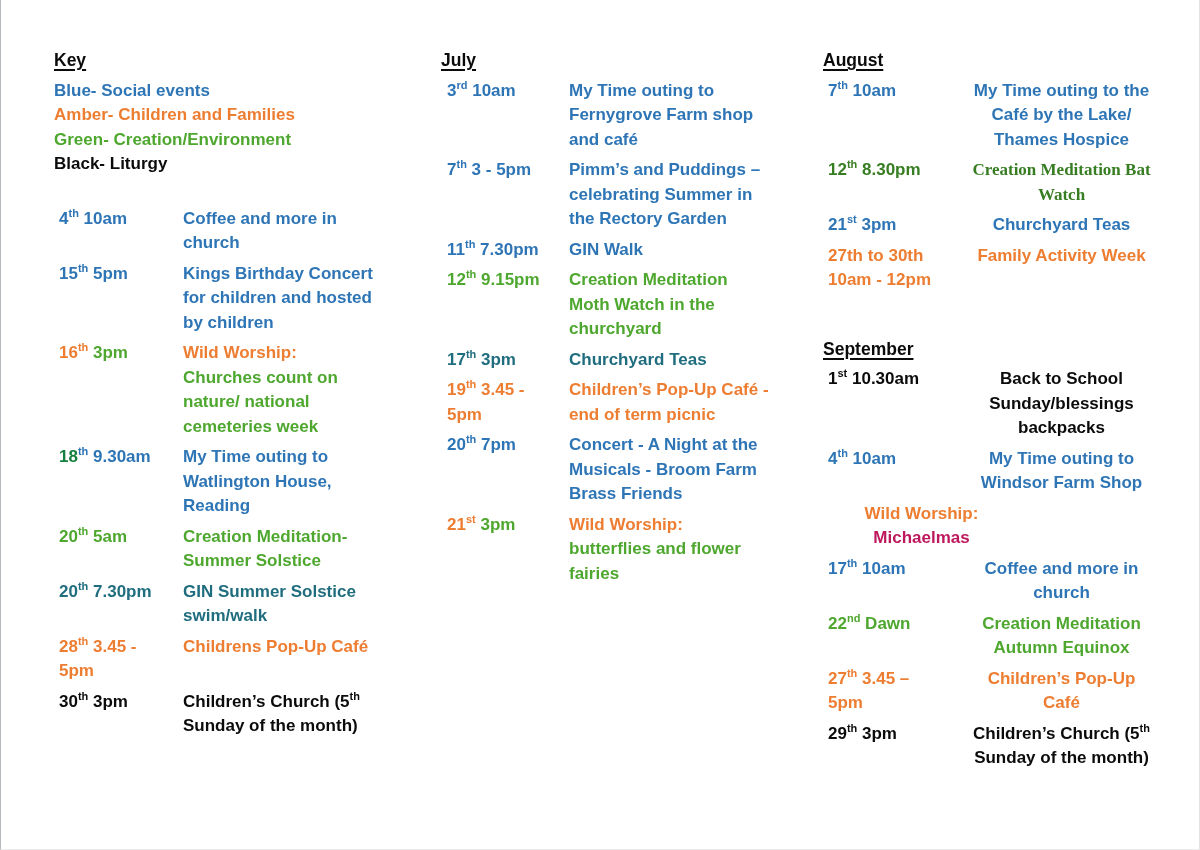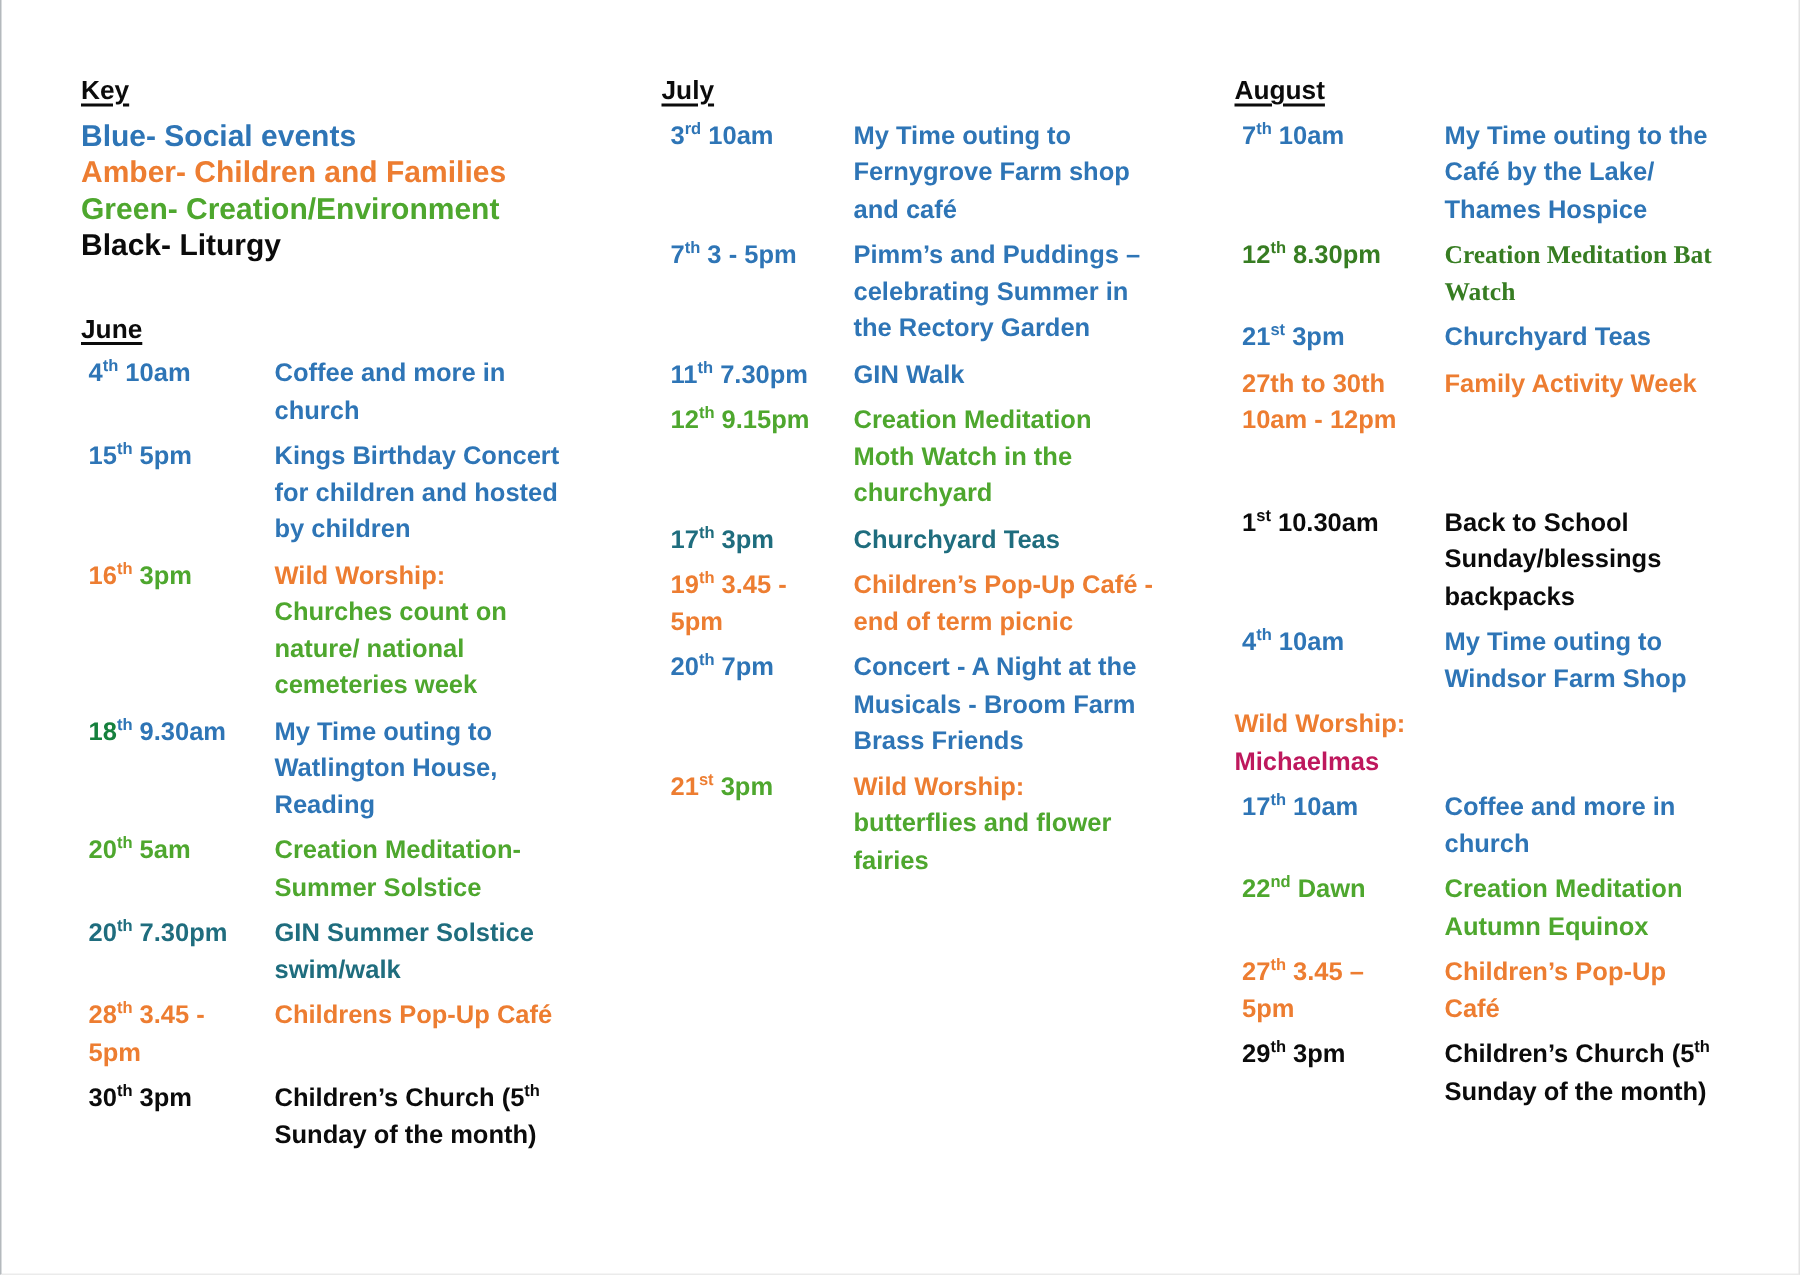--- a/index.html
+++ b/index.html
@@ -23,51 +23,50 @@
   #col2{left:440px;top:48px;width:336px;}
   #col3{left:822px;top:48px;width:350px;}
 
   .heading{
     font-size:17.5px;line-height:24.5px;margin:0 0 6px 0;
     font-weight:700;color:#0b0b0b;
     text-decoration:underline;
     text-decoration-thickness:2px;
     text-underline-offset:3px;
   }
-  .key-entry{font-size:20px;line-height:24.5px;}
+  .key-entry{font-size:17px;line-height:24.5px;}
   #june{margin-top:30px;}
   #september{margin-top:44px;}
 
   .event{display:flex;margin-bottom:6px;font-size:17px;line-height:24.5px;}
   .date{flex:0 0 129px;box-sizing:border-box;padding-left:5px;}
   #col2 .date{flex-basis:128px;padding-left:6px;}
   #col3 .date{flex-basis:140px;padding-left:5px;}
   .desc{width:201px;}
   #col2 .desc{width:202px;}
-  #col3 .desc{width:197px;}
+  #col3 .desc{width:197px;text-align:center;}
 
   sup{font-size:11px;line-height:0;vertical-align:super;}
 </style>
 </head>
 <body>
 
 <div class="page">
 
   <div class="col" id="col1">
     <section>
       <h2 class="heading">Key</h2>
       <div>
           <div class="key-entry" style="color: rgb(46, 117, 182);">Blue- Social events</div>
           <div class="key-entry" style="color: rgb(237, 125, 49);">Amber- Children and Families</div>
           <div class="key-entry" style="color: rgb(78, 167, 46);">Green- Creation/Environment</div>
           <div class="key-entry" style="color: rgb(11, 11, 11);">Black- Liturgy</div>
         </div>
     </section>
     <section class="month" id="june">
-      <h2 class="heading">June</h2>
       <div class="events">
           <div class="event">
             <div class="date"><span style="color: rgb(46, 117, 182);">4</span><sup style="color: rgb(46, 117, 182);">th</sup><span style="color: rgb(46, 117, 182);"> 10am</span></div>
             <div class="desc"><span style="color: rgb(46, 117, 182);">Coffee and more in church</span></div>
           </div>
           <div class="event">
             <div class="date"><span style="color: rgb(46, 117, 182);">15</span><sup style="color: rgb(46, 117, 182);">th</sup><span style="color: rgb(46, 117, 182);"> 5pm</span></div>
             <div class="desc"><span style="color: rgb(46, 117, 182);">Kings Birthday Concert for children and hosted by children</span></div>
           </div>
           <div class="event">
@@ -154,20 +153,21 @@
             <div class="date"><span style="color: rgb(46, 117, 182);">21</span><sup style="color: rgb(46, 117, 182);">st</sup><span style="color: rgb(46, 117, 182);"> 3pm</span></div>
             <div class="desc"><span style="color: rgb(46, 117, 182);">Churchyard Teas</span></div>
           </div>
           <div class="event">
             <div class="date"><span style="color: rgb(237, 125, 49);">27th to 30th</span><br><span style="color: rgb(237, 125, 49);">10am - 12pm</span></div>
             <div class="desc"><span style="color: rgb(237, 125, 49);">Family Activity Week</span></div>
           </div>
         </div>
     </section>
     <section class="month" id="september">
+      <h2 class="heading">September</h2>
       <div class="events">
           <div class="event">
             <div class="date"><span style="color: rgb(11, 11, 11);">1</span><sup style="color: rgb(11, 11, 11);">st</sup><span style="color: rgb(11, 11, 11);"> 10.30am</span></div>
             <div class="desc"><span style="color: rgb(11, 11, 11);">Back to School Sunday/blessings backpacks</span></div>
           </div>
           <div class="event">
             <div class="date"><span style="color: rgb(46, 117, 182);">4</span><sup style="color: rgb(46, 117, 182);">th</sup><span style="color: rgb(46, 117, 182);"> 10am</span></div>
             <div class="desc"><span style="color: rgb(46, 117, 182);">My Time outing to Windsor Farm Shop</span></div>
           </div>
           <div class="event">

